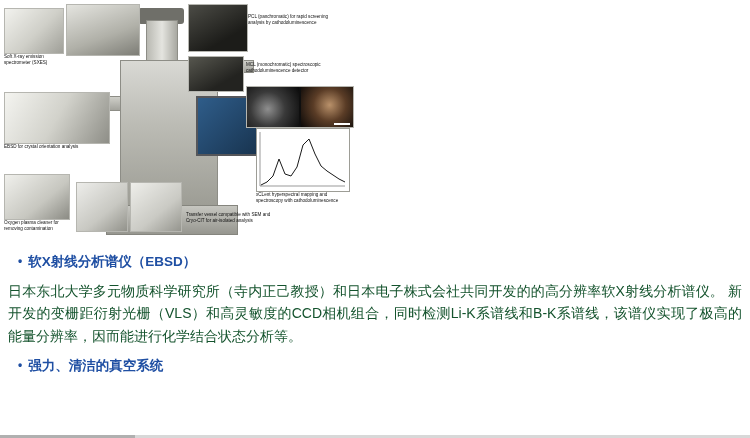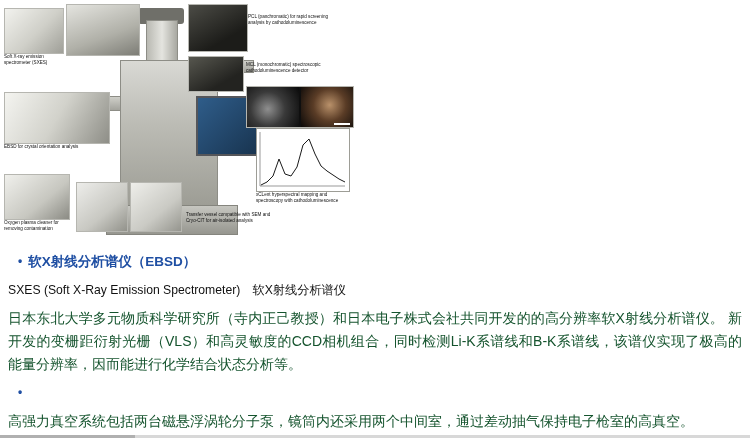--- a/index.html
+++ b/index.html
@@ -239,28 +239,25 @@
   <div class="cap cap-vessel">Transfer vessel compatible with SEM and Cryo-CIT for air-isolated analysis</div>
 </div>
 
 <div class="content">
 
   <div class="bullet-head">
     <span class="dot">•</span>
     <span>软X射线分析谱仪（EBSD）</span>
   </div>
 
-  <div class="para dash">
-    <span>SXES (Soft X-Ray Emission Spectrometer)　软X射线分析谱仪</span>
-  </div>
 
   <div class="para-block">日本东北大学多元物质科学研究所（寺内正己教授）和日本电子株式会社共同开发的的高分辨率软X射线分析谱仪。 新开发的变栅距衍射光栅（VLS）和高灵敏度的CCD相机组合，同时检测Li-K系谱线和B-K系谱线，该谱仪实现了极高的能量分辨率，因而能进行化学结合状态分析等。</div>
 
   <div class="bullet-head" style="margin-top:8px">
     <span class="dot">•</span>
-  </div>
-
-  <div class="para-block">高强力真空系统包括两台磁悬浮涡轮分子泵，镜筒内还采用两个中间室，通过差动抽气保持电子枪室的高真空。</div>
+    <span>强力、清洁的真空系统</span>
+  </div>
+
 </div>
 
 <div class="bottom-bar">
   <div class="fill"></div>
 </div>
 
 </body></html>

